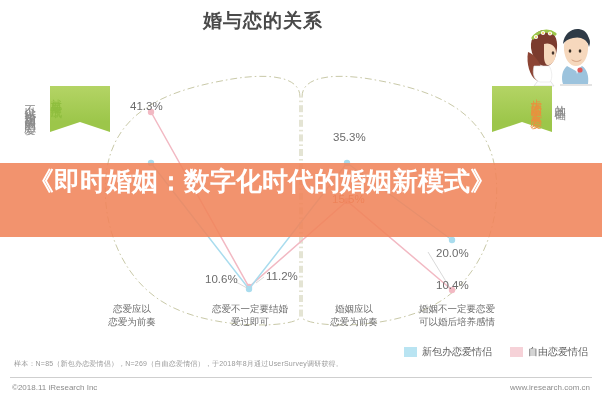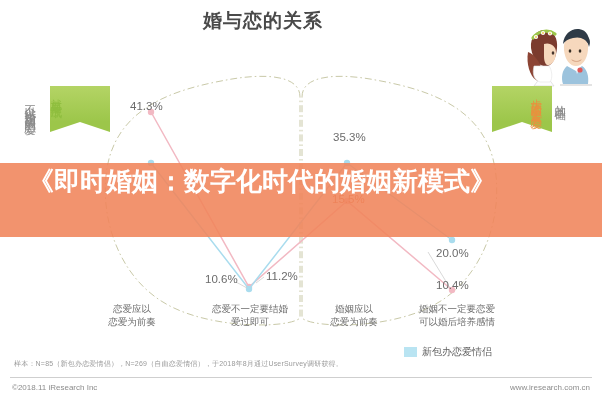--- a/index.html
+++ b/index.html
@@ -216,20 +216,24 @@
   <div class="vtext v-l1">不以结婚为目的的恋爱</div>
   <div class="vtext v-l2 green">就是耍流氓？</div>
   <div class="vtext v-r1 orange">步入婚姻一定要有恋爱</div>
   <div class="vtext v-r2">的基础？</div>
 
   <div class="legend">
     <div class="lg-item">
       <span class="swatch" style="background:#b9e4f2"></span>
       <span>新包办恋爱情侣</span>
     </div>
+    <div class="lg-item" style="margin-left:12px;">
+      <span class="swatch" style="background:#f6d2d8"></span>
+      <span>自由恋爱情侣</span>
+    </div>
   </div>
 
   <div class="footnote">样本：N=85（新包办恋爱情侣），N=269（自由恋爱情侣），于2018年8月通过UserSurvey调研获得。</div>
   <div class="rule"></div>
   <div class="copy">©2018.11 iResearch Inc</div>
   <div class="site">www.iresearch.com.cn</div>
 
   <div class="banner"></div>
   <div class="banner-text">《即时婚姻：数字化时代的婚姻新模式》</div>
 

